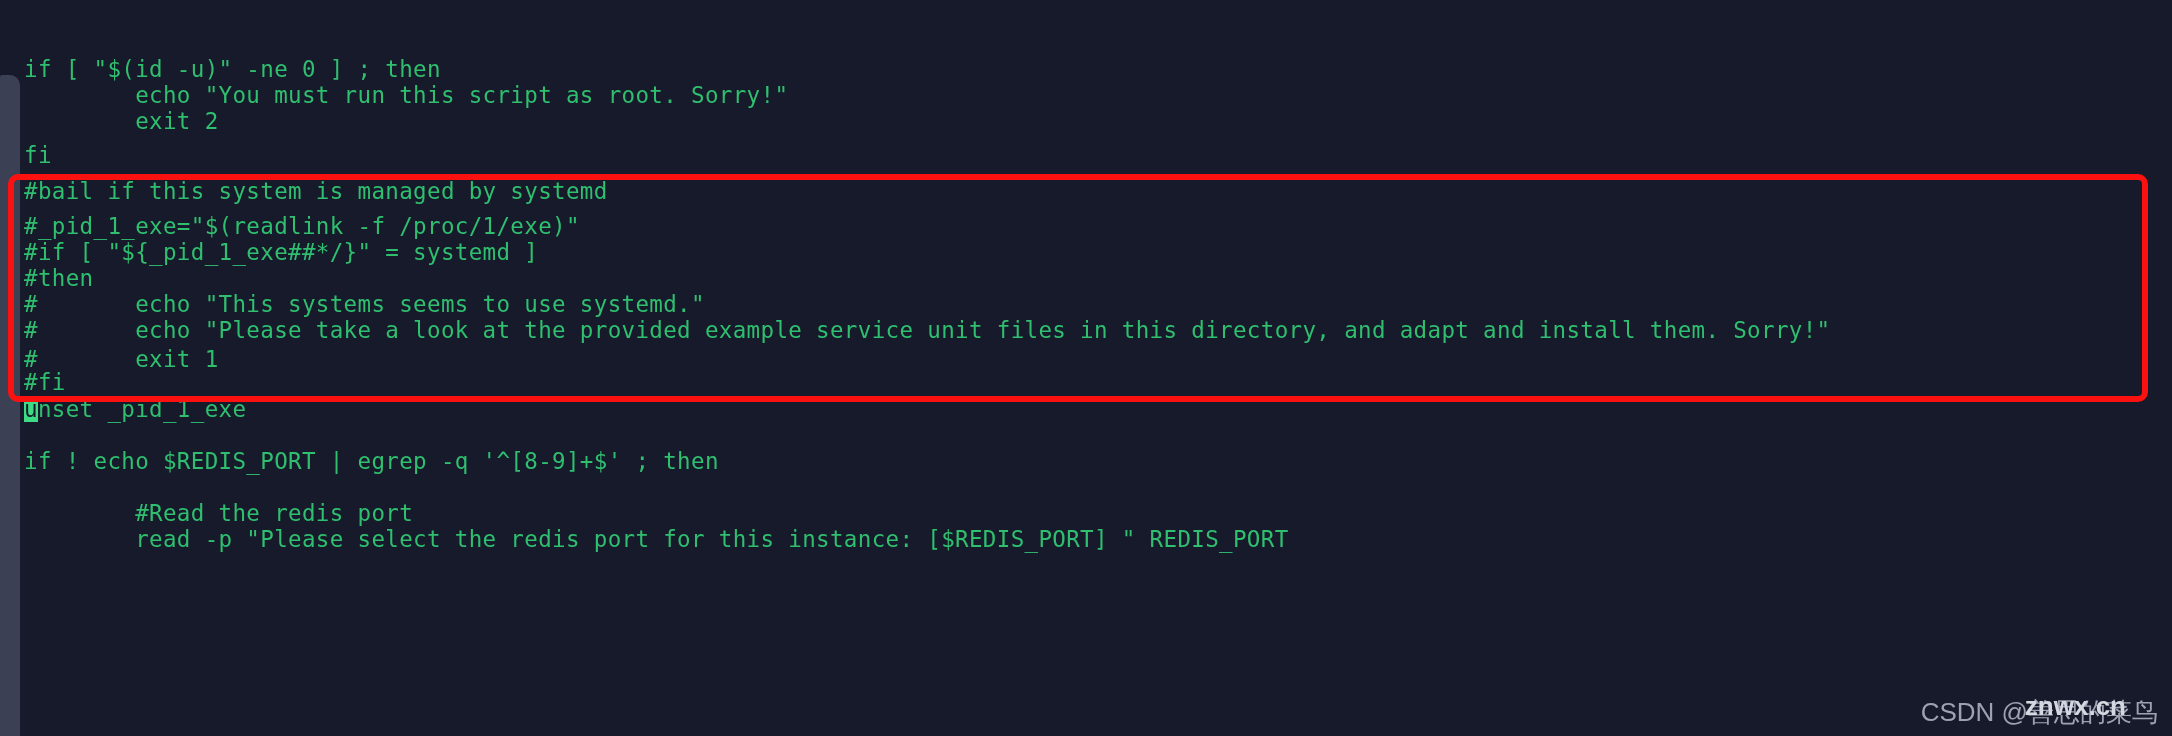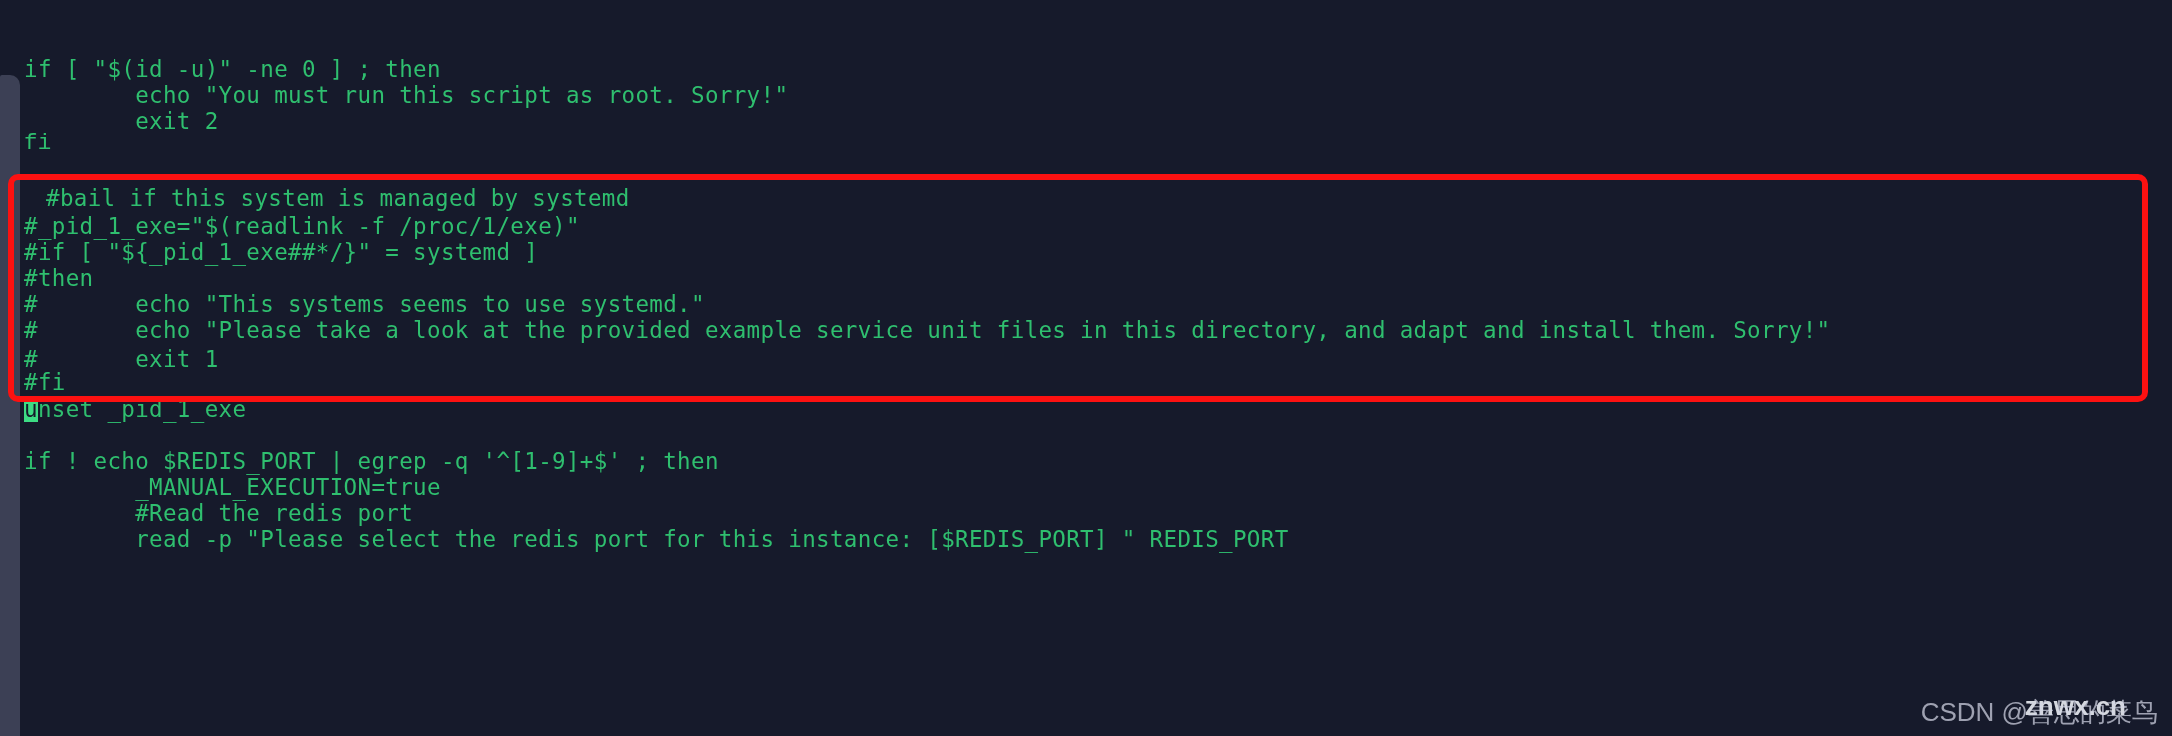--- a/index.html
+++ b/index.html
@@ -101,34 +101,33 @@
 <div id="screen">
 
   <div id="scroll-gutter">
     <div id="scroll-thumb"></div>
   </div>
 
   <div id="code-surface">
       <div class="code-line" style="top: 56.1px;">if [ "$(id -u)" -ne 0 ] ; then</div>
       <div class="code-line" style="top: 82.2px;">        echo "You must run this script as root. Sorry!"</div>
       <div class="code-line" style="top: 108.3px;">        exit 2</div>
-      <div class="code-line" style="top: 130px; font-family: Liberation Mono, monospace;">fi</div>
+      <div class="code-line" style="top: 142px;">fi</div>
       <div class="code-line" style="top: 160.5px;"></div>
-      <div class="code-line" style="top: 185px; margin-left: 22px;">#bail if this system is managed by systemd</div>
+      <div class="code-line" style="top: 178px;">#bail if this system is managed by systemd</div>
       <div class="code-line" style="top: 212.7px;">#_pid_1_exe="$(readlink -f /proc/1/exe)"</div>
       <div class="code-line" style="top: 238.8px;">#if [ "${_pid_1_exe##*/}" = systemd ]</div>
       <div class="code-line" style="top: 264.9px;">#then</div>
       <div class="code-line" style="top: 291px;">#       echo "This systems seems to use systemd."</div>
       <div class="code-line" style="top: 317.1px;">#       echo "Please take a look at the provided example service unit files in this directory, and adapt and install them. Sorry!"</div>
       <div class="code-line" style="top: 346px;">#       exit 1</div>
       <div class="code-line" style="top: 369.3px;">#fi</div>
       <div class="code-line" style="top: 396px;"><span class="cursor-cell">u</span>nset _pid_1_exe</div>
       <div class="code-line" style="top: 421.5px;"></div>
-      <div class="code-line" style="top: 447.6px;">if ! echo $REDIS_PORT | egrep -q '^[1-9]+$' ; then</div>
-      <div class="code-line" style="top: 473.7px;">        _MANUAL_EXECUTION=true</div>
+      <div class="code-line" style="top: 447.6px;">if ! echo $REDIS_PORT | egrep -q '^[8-9]+$' ; then</div>
       <div class="code-line" style="top: 499.8px;">        #Read the redis port</div>
       <div class="code-line" style="top: 525.9px;">        read -p "Please select the redis port for this instance: [$REDIS_PORT] " REDIS_PORT</div>
     </div>
 
   <div id="annotation-box"></div>
 
   <div class="watermark" id="watermark-site">znwx.cn</div>
   <div class="watermark" id="watermark-csdn">CSDN @善思的菜鸟</div>
 </div>
 

